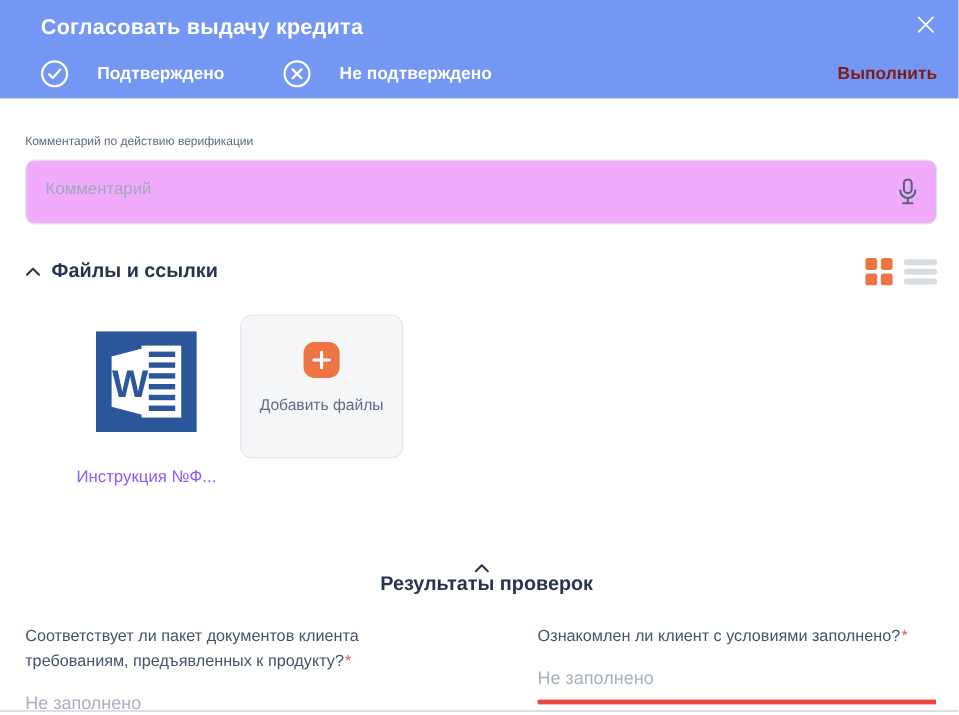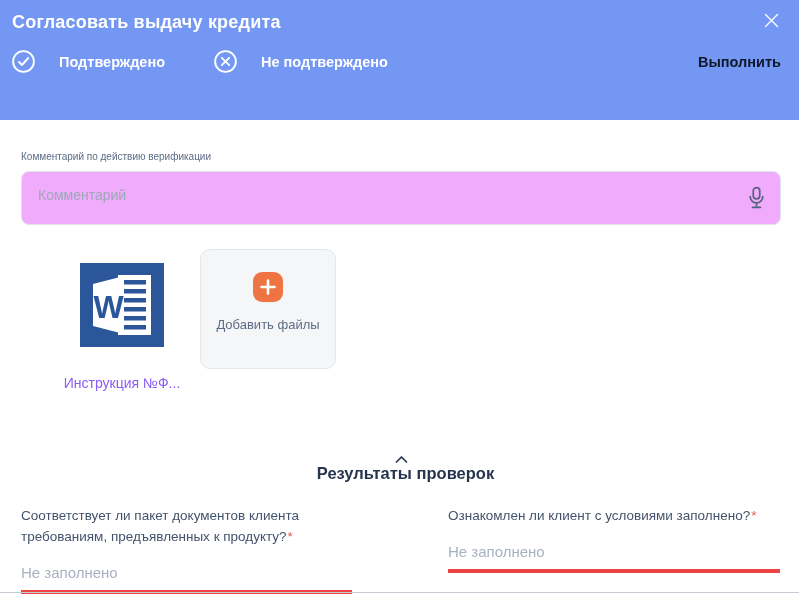--- a/index.html
+++ b/index.html
@@ -1,29 +1,29 @@
 <!DOCTYPE html>
 <html><head>
 <meta charset="utf-8">
 <style>
   * { margin:0; padding:0; box-sizing:border-box; }
   html,body { width:799px; height:596px; }
   body { font-family:"Liberation Sans", sans-serif; background:#fff; }
   .modal { position:relative; width:799px; height:596px; background:#fff; overflow:hidden; }
 
   
-  .hdr { background:#7397F3; height:120px; padding:12px 18px 0 12px; color:#fff; }
+  .hdr { background:#7397F3; height:82px; padding:12px 18px 0 34px; color:#fff; }
   .hdr-top { display:flex; justify-content:space-between; align-items:flex-start; }
   .hdr-title { font-size:18px; font-weight:700; letter-spacing:.2px; }
   .close-btn { background:none; border:none; color:#fff; cursor:pointer; padding:2px; margin-top:-1px; line-height:0; }
   .hdr-actions { display:flex; align-items:center; margin-top:17px; }
   .hdr-option { display:flex; align-items:center; gap:24px; font-size:14.5px; font-weight:700; cursor:pointer; }
   .hdr-option + .hdr-option { margin-left:49px; }
   .hdr-option svg { display:block; }
-  .execute-btn { margin-left:auto; background:none; border:none; color:#0f172a; font-size:14.5px; font-weight:700; cursor:pointer; font-family:inherit; }
+  .execute-btn { margin-left:auto; background:none; border:none; color:#7f1d1d; font-size:14.5px; font-weight:700; cursor:pointer; font-family:inherit; }
 
   
   .body { padding:0 18px 0 21px; }
   .cmt-label { margin-top:31px; font-size:10px; color:#5D6C85; }
   .cmt-box { position:relative; margin-top:9px; border:1px solid #DFE3EA; border-radius:8px; height:54px; background:#f0abfc; }
   .cmt-box textarea { width:100%; height:100%; border:none; outline:none; resize:none; background:transparent;
     padding:15px 46px 0 16px; font-family:inherit; font-size:14px; color:#33405A; }
   .cmt-box textarea::placeholder { color:#9DA8B8; opacity:1; }
   .mic-btn { position:absolute; right:12px; top:50%; transform:translateY(-50%); background:none; border:none; color:#54627E; cursor:pointer; line-height:0; padding:2px; }
 
@@ -96,20 +96,45 @@
       <button class="mic-btn" aria-label="voice input">
         <svg width="19" height="23" viewBox="0 0 20 24" fill="none" stroke="currentColor" stroke-width="1.8" stroke-linecap="round">
           <rect x="6.6" y="1" width="6.8" height="12" rx="3.4"></rect>
           <path d="M3.4 10.6 a6.6 6.6 0 0 0 13.2 0"></path>
           <path d="M10 17.8 V21"></path>
           <path d="M5.8 21.8 H14.2"></path>
         </svg>
       </button>
     </div>
 
+    <div class="section-hdr">
+      <button class="chev-btn" aria-label="collapse">
+        <svg width="13" height="9" viewBox="0 0 13 9">
+            <path d="M1.5 7 L6.5 2 L11.5 7" stroke="#27344E" stroke-width="1.7" fill="none" stroke-linecap="round" stroke-linejoin="round"></path>
+          </svg>
+      </button>
+      <h2 class="section-title">Файлы и ссылки</h2>
+      <div class="view-toggles">
+        <button aria-label="grid view">
+          <svg width="23" height="23" viewBox="0 0 23 23">
+            <rect x="0" y="0" width="10" height="10" rx="2.5" fill="#EE7444"></rect>
+            <rect x="13" y="0" width="10" height="10" rx="2.5" fill="#EE7444"></rect>
+            <rect x="0" y="13" width="10" height="10" rx="2.5" fill="#EE7444"></rect>
+            <rect x="13" y="13" width="10" height="10" rx="2.5" fill="#EE7444"></rect>
+          </svg>
+        </button>
+        <button aria-label="list view">
+          <svg width="28" height="23" viewBox="0 0 28 23">
+            <rect x="0" y="1" width="28" height="5" rx="2.5" fill="#D8DCE3"></rect>
+            <rect x="0" y="9" width="28" height="5" rx="2.5" fill="#D8DCE3"></rect>
+            <rect x="0" y="17" width="28" height="5" rx="2.5" fill="#D8DCE3"></rect>
+          </svg>
+        </button>
+      </div>
+    </div>
 
     <div class="files-row">
       <div class="file-card">
         <span>
           <svg width="84" height="84" viewBox="0 0 84 84">
             <rect width="84" height="84" fill="#2B579A"></rect>
             <rect x="38" y="12" width="33" height="60" fill="#ffffff"></rect>
             <rect x="43" y="17" width="23" height="4.5" fill="#2B579A"></rect>
             <rect x="43" y="26" width="23" height="4.5" fill="#2B579A"></rect>
             <rect x="43" y="35" width="23" height="4.5" fill="#2B579A"></rect>

